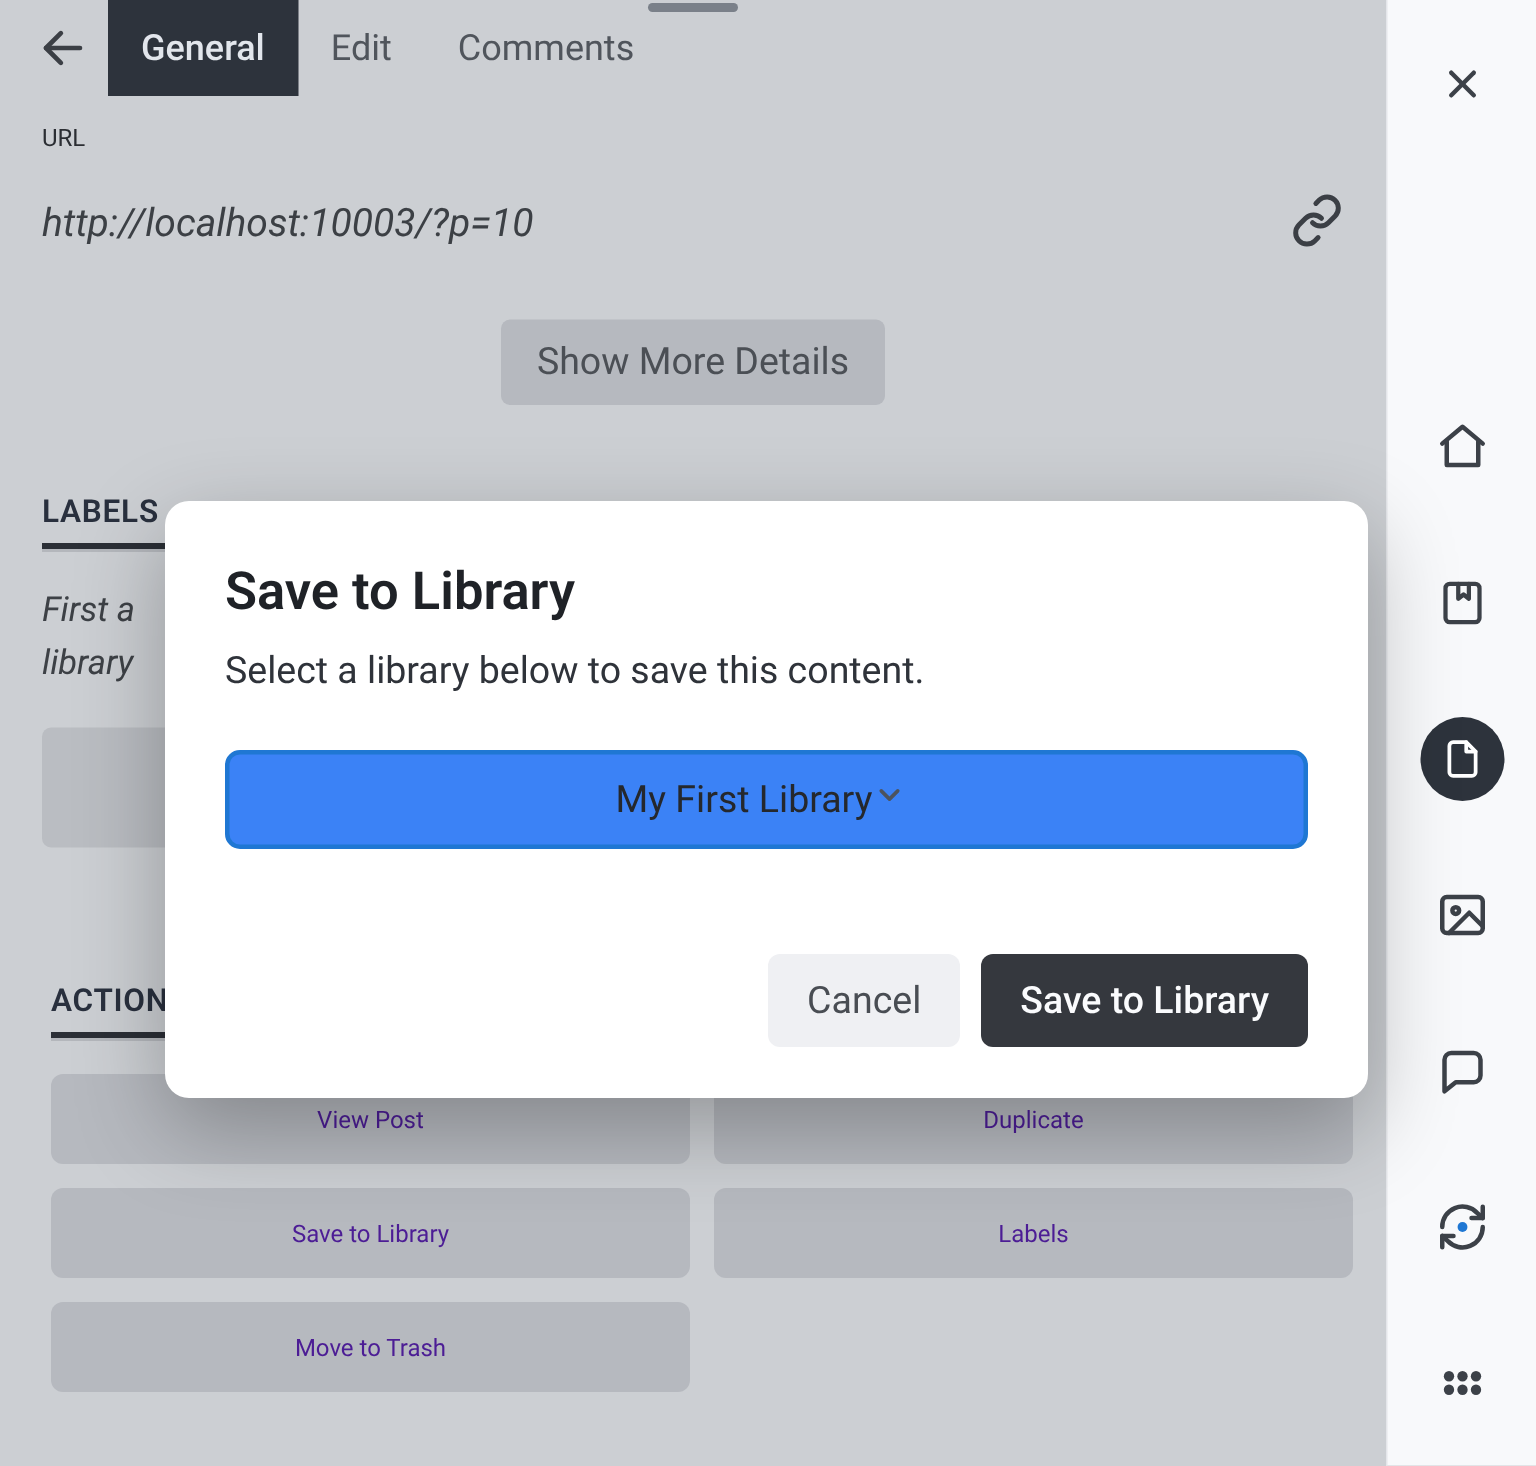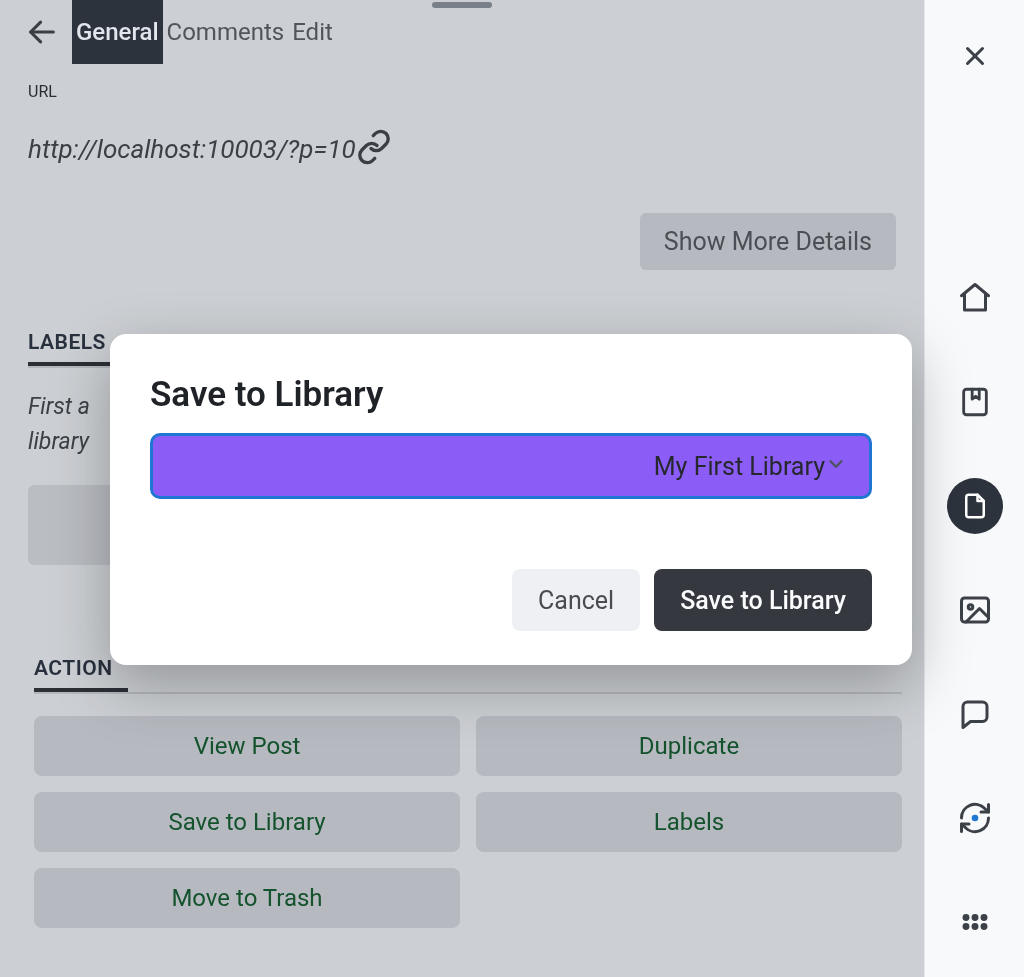--- a/index.html
+++ b/index.html
@@ -39,39 +39,39 @@
       height: 64px;
       padding-left: 12px;
     }
     .back-btn {
       width: 60px; height: 64px;
       display: flex; align-items: center; justify-content: center;
       color: #3b3f45;
     }
     .tabs { display: flex; height: 64px; }
     .tab {
-      padding: 0 4px;
+      padding: 0 22px;
       display: flex; align-items: center;
       font-size: 24px;
       color: #50555c;
       cursor: pointer;
     }
     .tab.active {
       background: #2d333c;
       color: #e2e6ec;
       font-weight: 500;
     }
 
     .content { padding: 18px 28px 0 28px; }
     .url-label { font-size: 16px; color: #2b2e33; margin-bottom: 28px; }
-    .url-row { display: flex; align-items: center; margin-bottom: 44px; margin-top: 12px; }
+    .url-row { display: flex; align-items: center; justify-content: space-between; margin-bottom: 44px; margin-top: 12px; }
     .url-text { font-size: 26px; font-style: italic; color: #3c4045; }
     .link-icon { color: #3b3f45; }
 
-    .show-more-wrap { display: flex; justify-content: flex-end; margin-bottom: 60px; }
+    .show-more-wrap { display: flex; justify-content: center; margin-bottom: 60px; }
     .show-more {
       background: #b6b9bf;
       padding: 14px 24px;
       border-radius: 6px;
       font-size: 25px;
       color: #4b4f55;
       cursor: pointer;
     }
 
     .section-hdr { font-size: 21px; letter-spacing: .5px; color: #29303e; font-weight: 600; }
@@ -88,21 +88,21 @@
       display: grid;
       grid-template-columns: 1fr 1fr;
       gap: 16px;
       margin-top: 0;
     }
     .action-btn {
       background: #b6b9bf;
       border-radius: 8px;
       height: 60px;
       display: flex; align-items: center; justify-content: center;
-      font-size: 24px; color: #14532d;
+      font-size: 16px; color: #4c1d95;
       cursor: pointer;
     }
 
     
     .right-sidebar {
       position: absolute;
       right: 0; top: 0;
       width: 100px; height: 977px;
       background: #f8f9fb;
       display: flex; flex-direction: column; align-items: center;
@@ -126,24 +126,24 @@
       width: 802px;
       background: #fff;
       border-radius: 16px;
       box-shadow: 0 20px 60px rgba(0,0,0,.28);
       padding: 40px 40px 34px 40px;
     }
     .modal h2 { font-size: 35px; font-weight: 600; color: #1f2227; margin-bottom: 18px; }
     .modal-sub { font-size: 25px; color: #2f333a; margin-bottom: 38px; }
     .select {
       border: 3px solid #1f77d3;
-      background: #8b5cf6;
+      background: #3b82f6;
       border-radius: 10px;
       height: 66px;
-      display: flex; align-items: center; justify-content: flex-end;
+      display: flex; align-items: center; justify-content: center;
       padding: 0 22px 0 14px;
       font-size: 25px; color: #25282d;
       cursor: pointer;
     }
     .select .chev { color: #4c535e; }
     .modal-actions {
       display: flex; justify-content: flex-end; gap: 14px; margin-top: 70px;
     }
     .btn {
       border-radius: 8px; height: 62px; padding: 0 26px;
@@ -160,22 +160,22 @@
 
   <div class="top-bar">
     <div class="back-btn">
       <svg width="34" height="34" viewBox="0 0 24 24" fill="none" stroke="currentColor" stroke-width="2.2" stroke-linecap="round" stroke-linejoin="round">
           <line x1="20" y1="12" x2="4" y2="12"></line>
           <polyline points="11 19 4 12 11 5"></polyline>
         </svg>
     </div>
     <div class="tabs">
       <div class="tab active">General</div>
+      <div class="tab">Edit</div>
       <div class="tab">Comments</div>
-      <div class="tab">Edit</div>
     </div>
   </div>
 
   <div class="content">
     <div class="url-label">URL</div>
     <div class="url-row">
       <span class="url-text">http://localhost:10003/?p=10</span>
       <span class="link-icon">
         <svg width="36" height="36" viewBox="0 0 24 24" fill="none" stroke="currentColor" stroke-width="2.2" stroke-linecap="round" stroke-linejoin="round">
             <path d="M10 13a5 5 0 0 0 7.07 0l3-3a5 5 0 0 0-7.07-7.07l-1.5 1.5"></path>
@@ -267,20 +267,21 @@
         <circle cx="18" cy="9" r="2.3"></circle>
         <circle cx="6" cy="15" r="2.3"></circle>
         <circle cx="12" cy="15" r="2.3"></circle>
         <circle cx="18" cy="15" r="2.3"></circle>
       </svg>
   </div>
 </div>
 
 <div class="modal">
   <h2>Save to Library</h2>
+  <div class="modal-sub">Select a library below to save this content.</div>
   <div class="select">
     <span>My First Library</span>
     <span class="chev">
       <svg width="22" height="22" viewBox="0 0 24 24" fill="none" stroke="currentColor" stroke-width="2.6" stroke-linecap="round" stroke-linejoin="round">
           <polyline points="6 9 12 15 18 9"></polyline>
         </svg>
     </span>
   </div>
   <div class="modal-actions">
     <div class="btn btn-secondary">Cancel</div>

